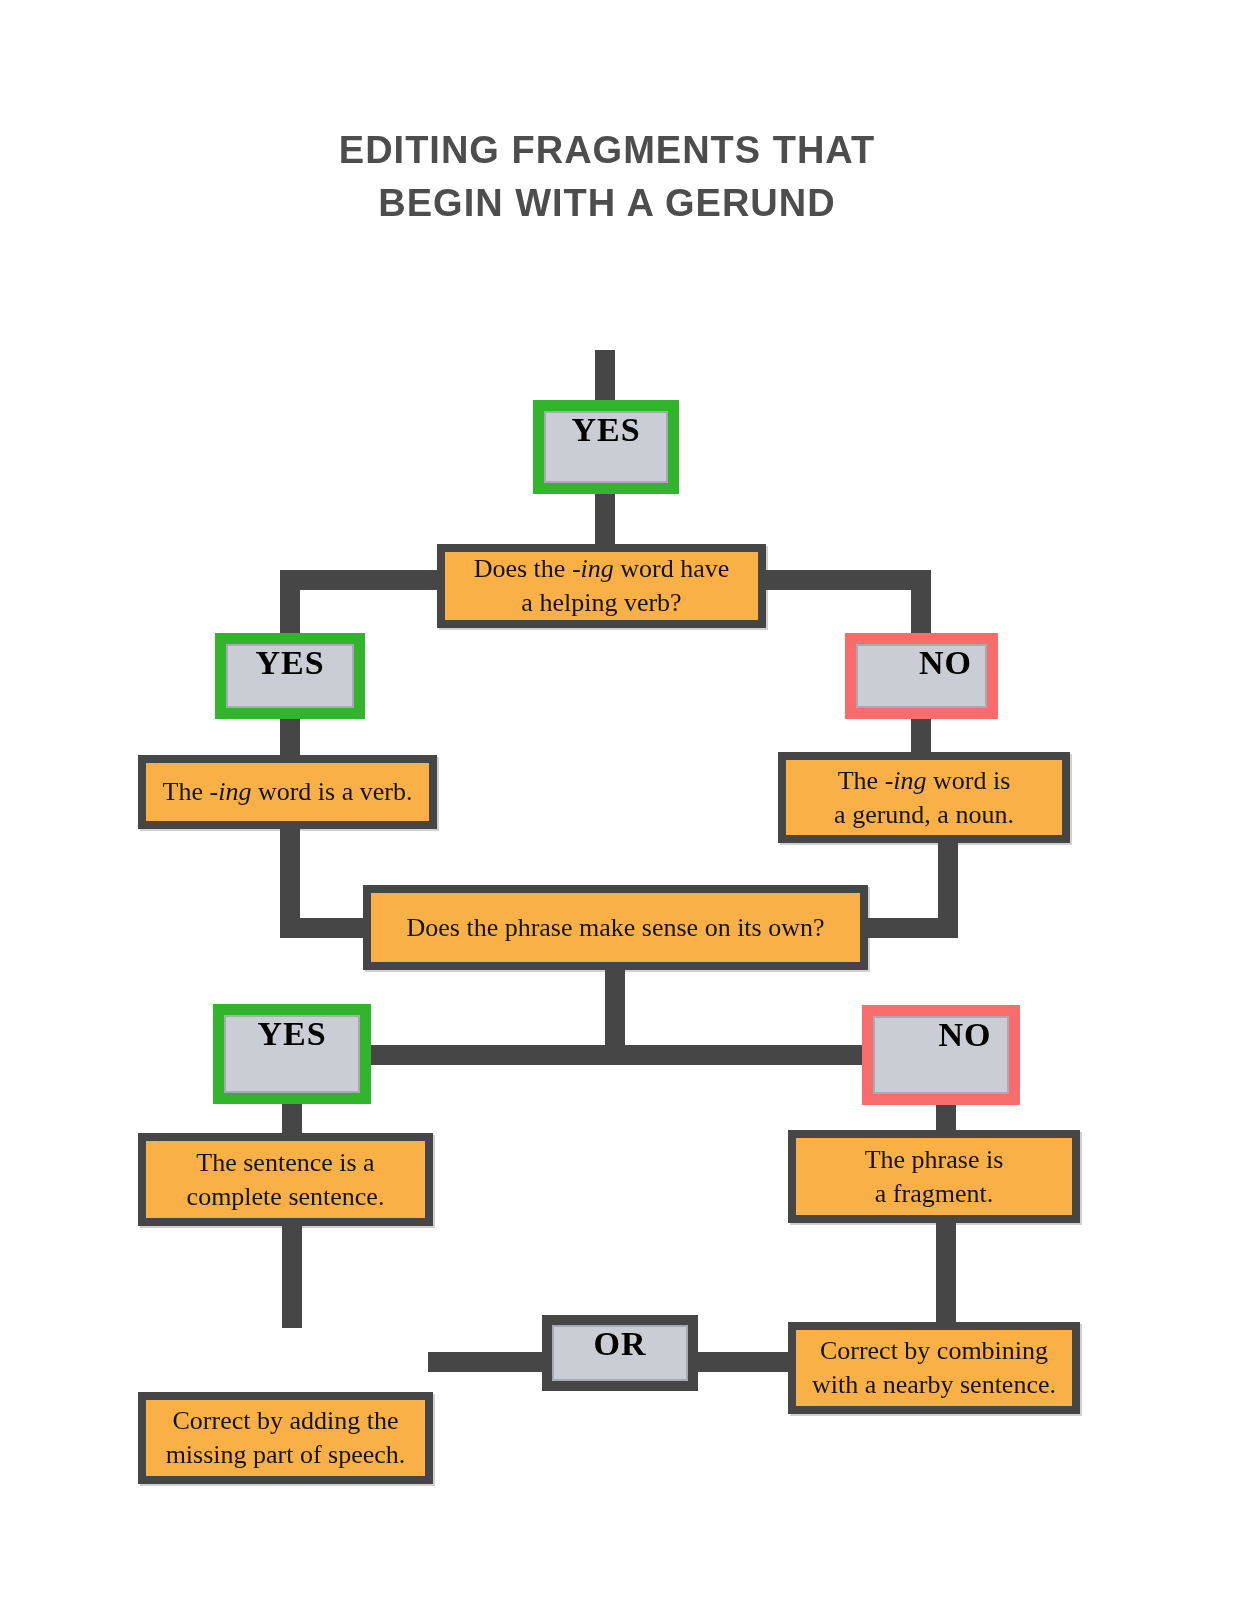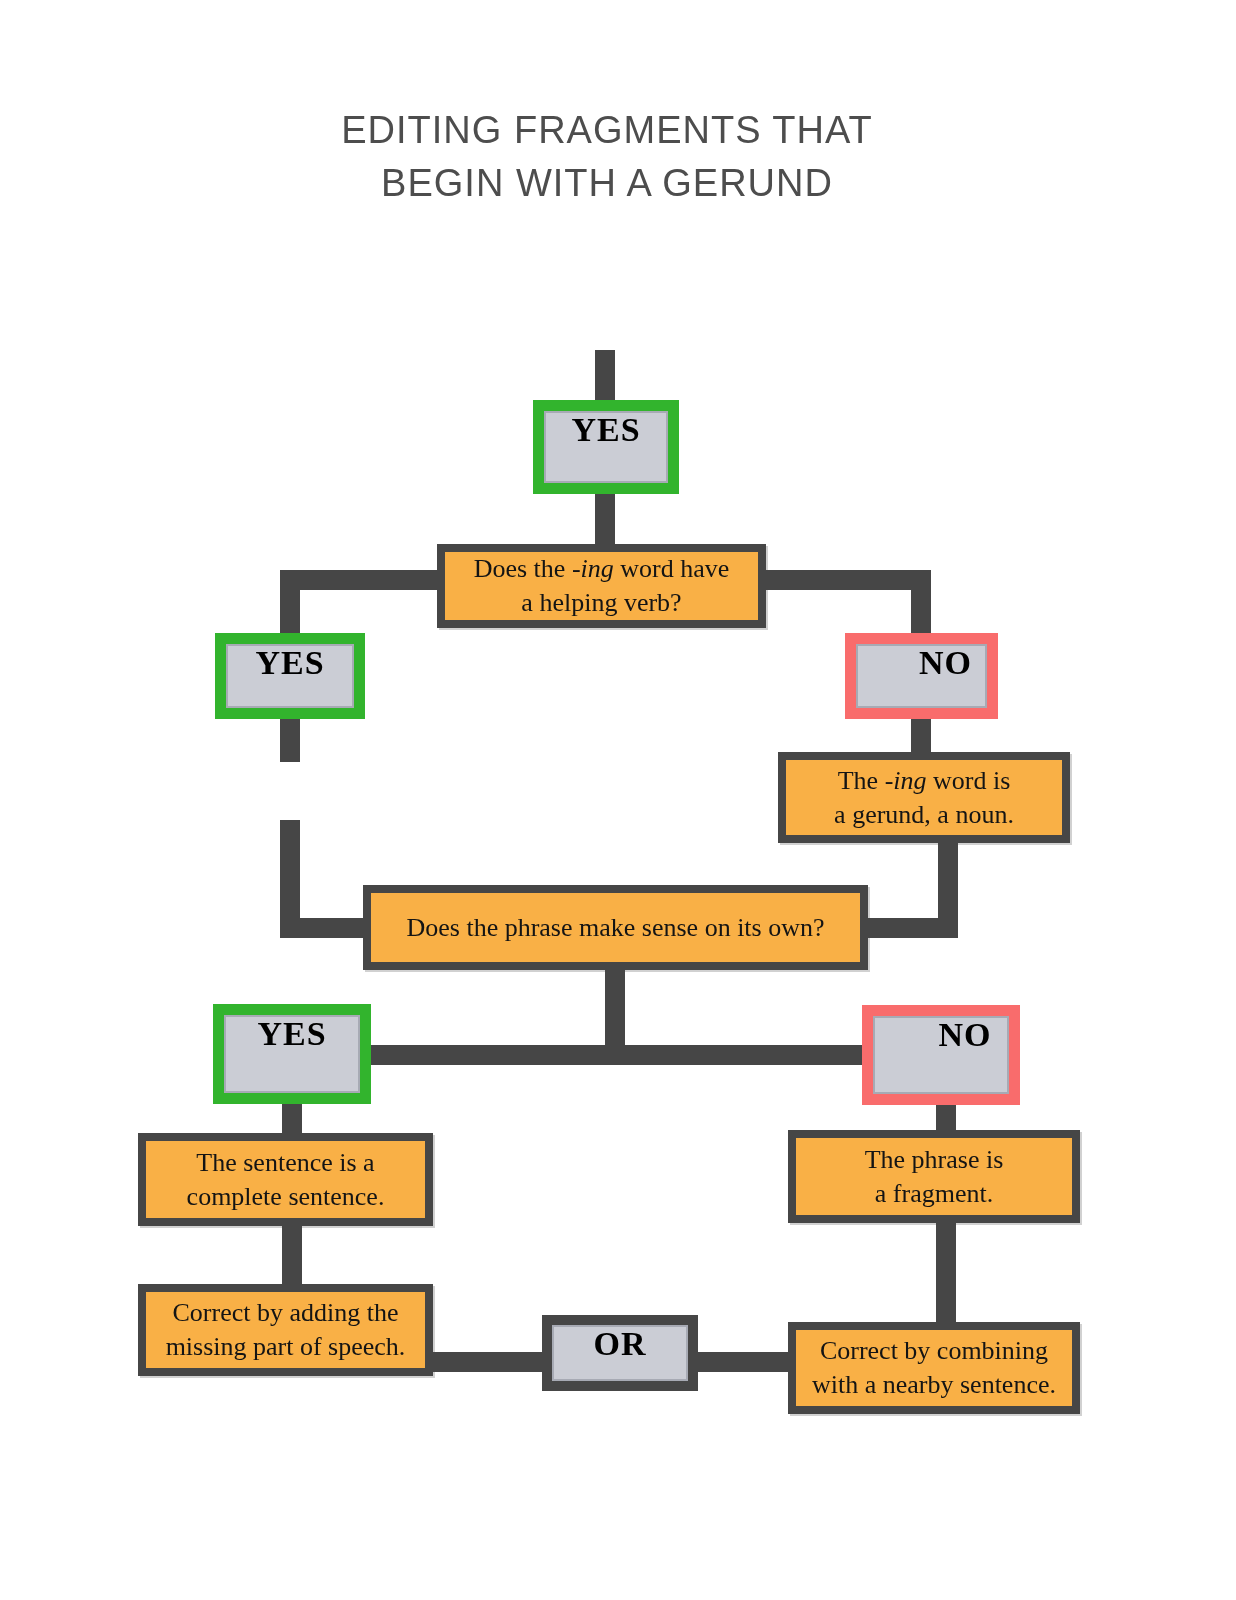--- a/index.html
+++ b/index.html
@@ -5,27 +5,27 @@
   html, body { margin: 0; padding: 0; background: #ffffff; }
   .canvas {
     position: relative;
     width: 1236px;
     height: 1600px;
     background: var(--bg, #ffffff);
     overflow: hidden;
   }
   .title {
     position: absolute;
-    top: 104px;
+    top: 124px;
     left: 0;
     width: 1214px;
     margin: 0;
     text-align: center;
     font-family: "Liberation Sans", sans-serif;
-    font-weight: 400;
+    font-weight: 700;
     font-size: 38px;
     line-height: 53px;
     letter-spacing: 1px;
     color: var(--title_gray, #4d4d4d);
   }
   .conn {
     position: absolute;
     background: var(--dark, #464646);
     z-index: 1;
   }
@@ -103,20 +103,23 @@
   </div>
 
   <div class="tag green" style="left:215px;top:633px;width:150px;height:86px">
     <span>YES</span>
   </div>
 
   <div class="tag red" style="left:845px;top:633px;width:153px;height:86px">
     <span>NO</span>
   </div>
 
+  <div class="qbox" style="left:138px;top:755px;width:299px;height:74px">
+    <div><span>The </span><i>-ing</i><span> word is a verb.</span></div>
+  </div>
 
   <div class="qbox" style="left:778px;top:752px;width:292px;height:91px">
     <div><span>The </span><i>-ing</i><span> word is</span><br><span>a gerund, a noun.</span></div>
   </div>
 
   <div class="qbox" style="left:363px;top:885px;width:505px;height:85px">
     <div><span>Does the phrase make sense on its own?</span></div>
   </div>
 
   <div class="tag green" style="left:213px;top:1004px;width:158px;height:100px">
@@ -128,21 +131,21 @@
   </div>
 
   <div class="qbox" style="left:138px;top:1133px;width:295px;height:93px">
     <div><span>The sentence is a</span><br><span>complete sentence.</span></div>
   </div>
 
   <div class="qbox" style="left:788px;top:1130px;width:292px;height:93px">
     <div><span>The phrase is</span><br><span>a fragment.</span></div>
   </div>
 
-  <div class="qbox" style="left:138px;top:1284px;width:295px;height:92px">
+  <div class="qbox" style="left:138px;top:1392px;width:295px;height:92px">
     <div><span>Correct by adding the</span><br><span>missing part of speech.</span></div>
   </div>
 
   <div class="tag dark" style="left:542px;top:1315px;width:156px;height:76px">
     <span>OR</span>
   </div>
 
   <div class="qbox" style="left:788px;top:1322px;width:292px;height:92px">
     <div><span>Correct by combining</span><br><span>with a nearby sentence.</span></div>
   </div>

